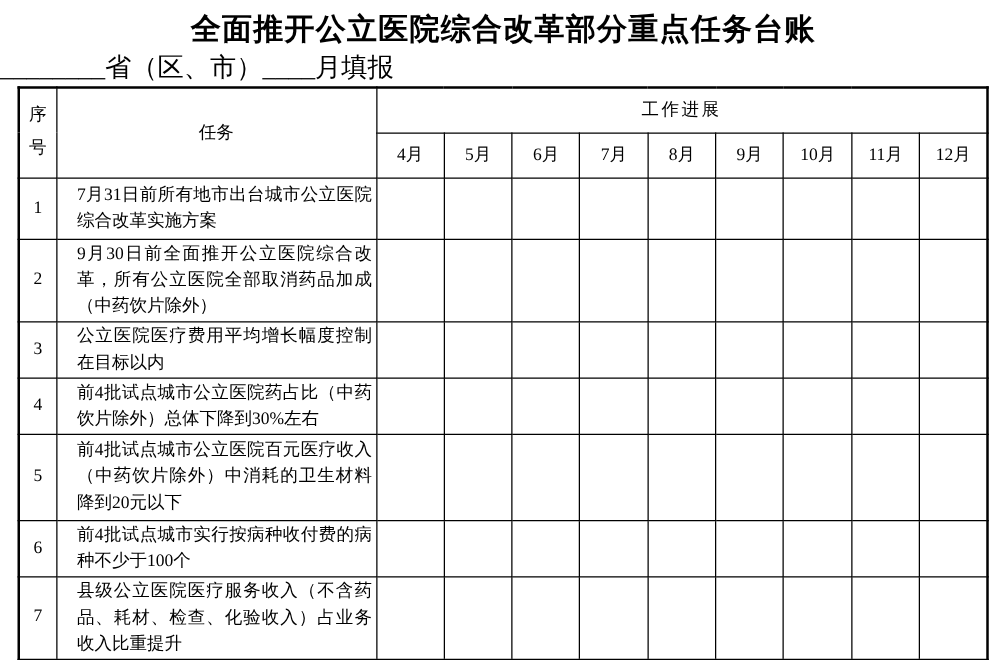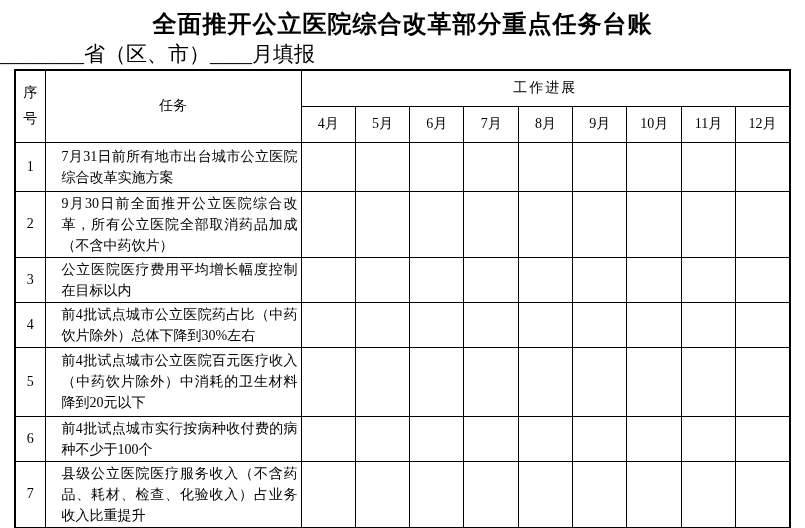--- a/index.html
+++ b/index.html
@@ -98,21 +98,21 @@
         <td class="progress-cell"></td>
         <td class="progress-cell"></td>
         <td class="progress-cell"></td>
         <td class="progress-cell"></td>
         <td class="progress-cell"></td>
         <td class="progress-cell"></td>
         <td class="progress-cell"></td>
       </tr>
       <tr style="height: 63px;">
     <td class="serial-cell">2</td>
-    <td class="task-cell">9月30日前全面推开公立医院综合改革，所有公立医院全部取消药品加成（不含中药饮片）</td>
+    <td class="task-cell">9月30日前全面推开公立医院综合改革，所有公立医院全部取消药品加成（中药饮片除外）</td>
   <td class="progress-cell"></td>
         <td class="progress-cell"></td>
         <td class="progress-cell"></td>
         <td class="progress-cell"></td>
         <td class="progress-cell"></td>
         <td class="progress-cell"></td>
         <td class="progress-cell"></td>
         <td class="progress-cell"></td>
         <td class="progress-cell"></td>
       </tr>

